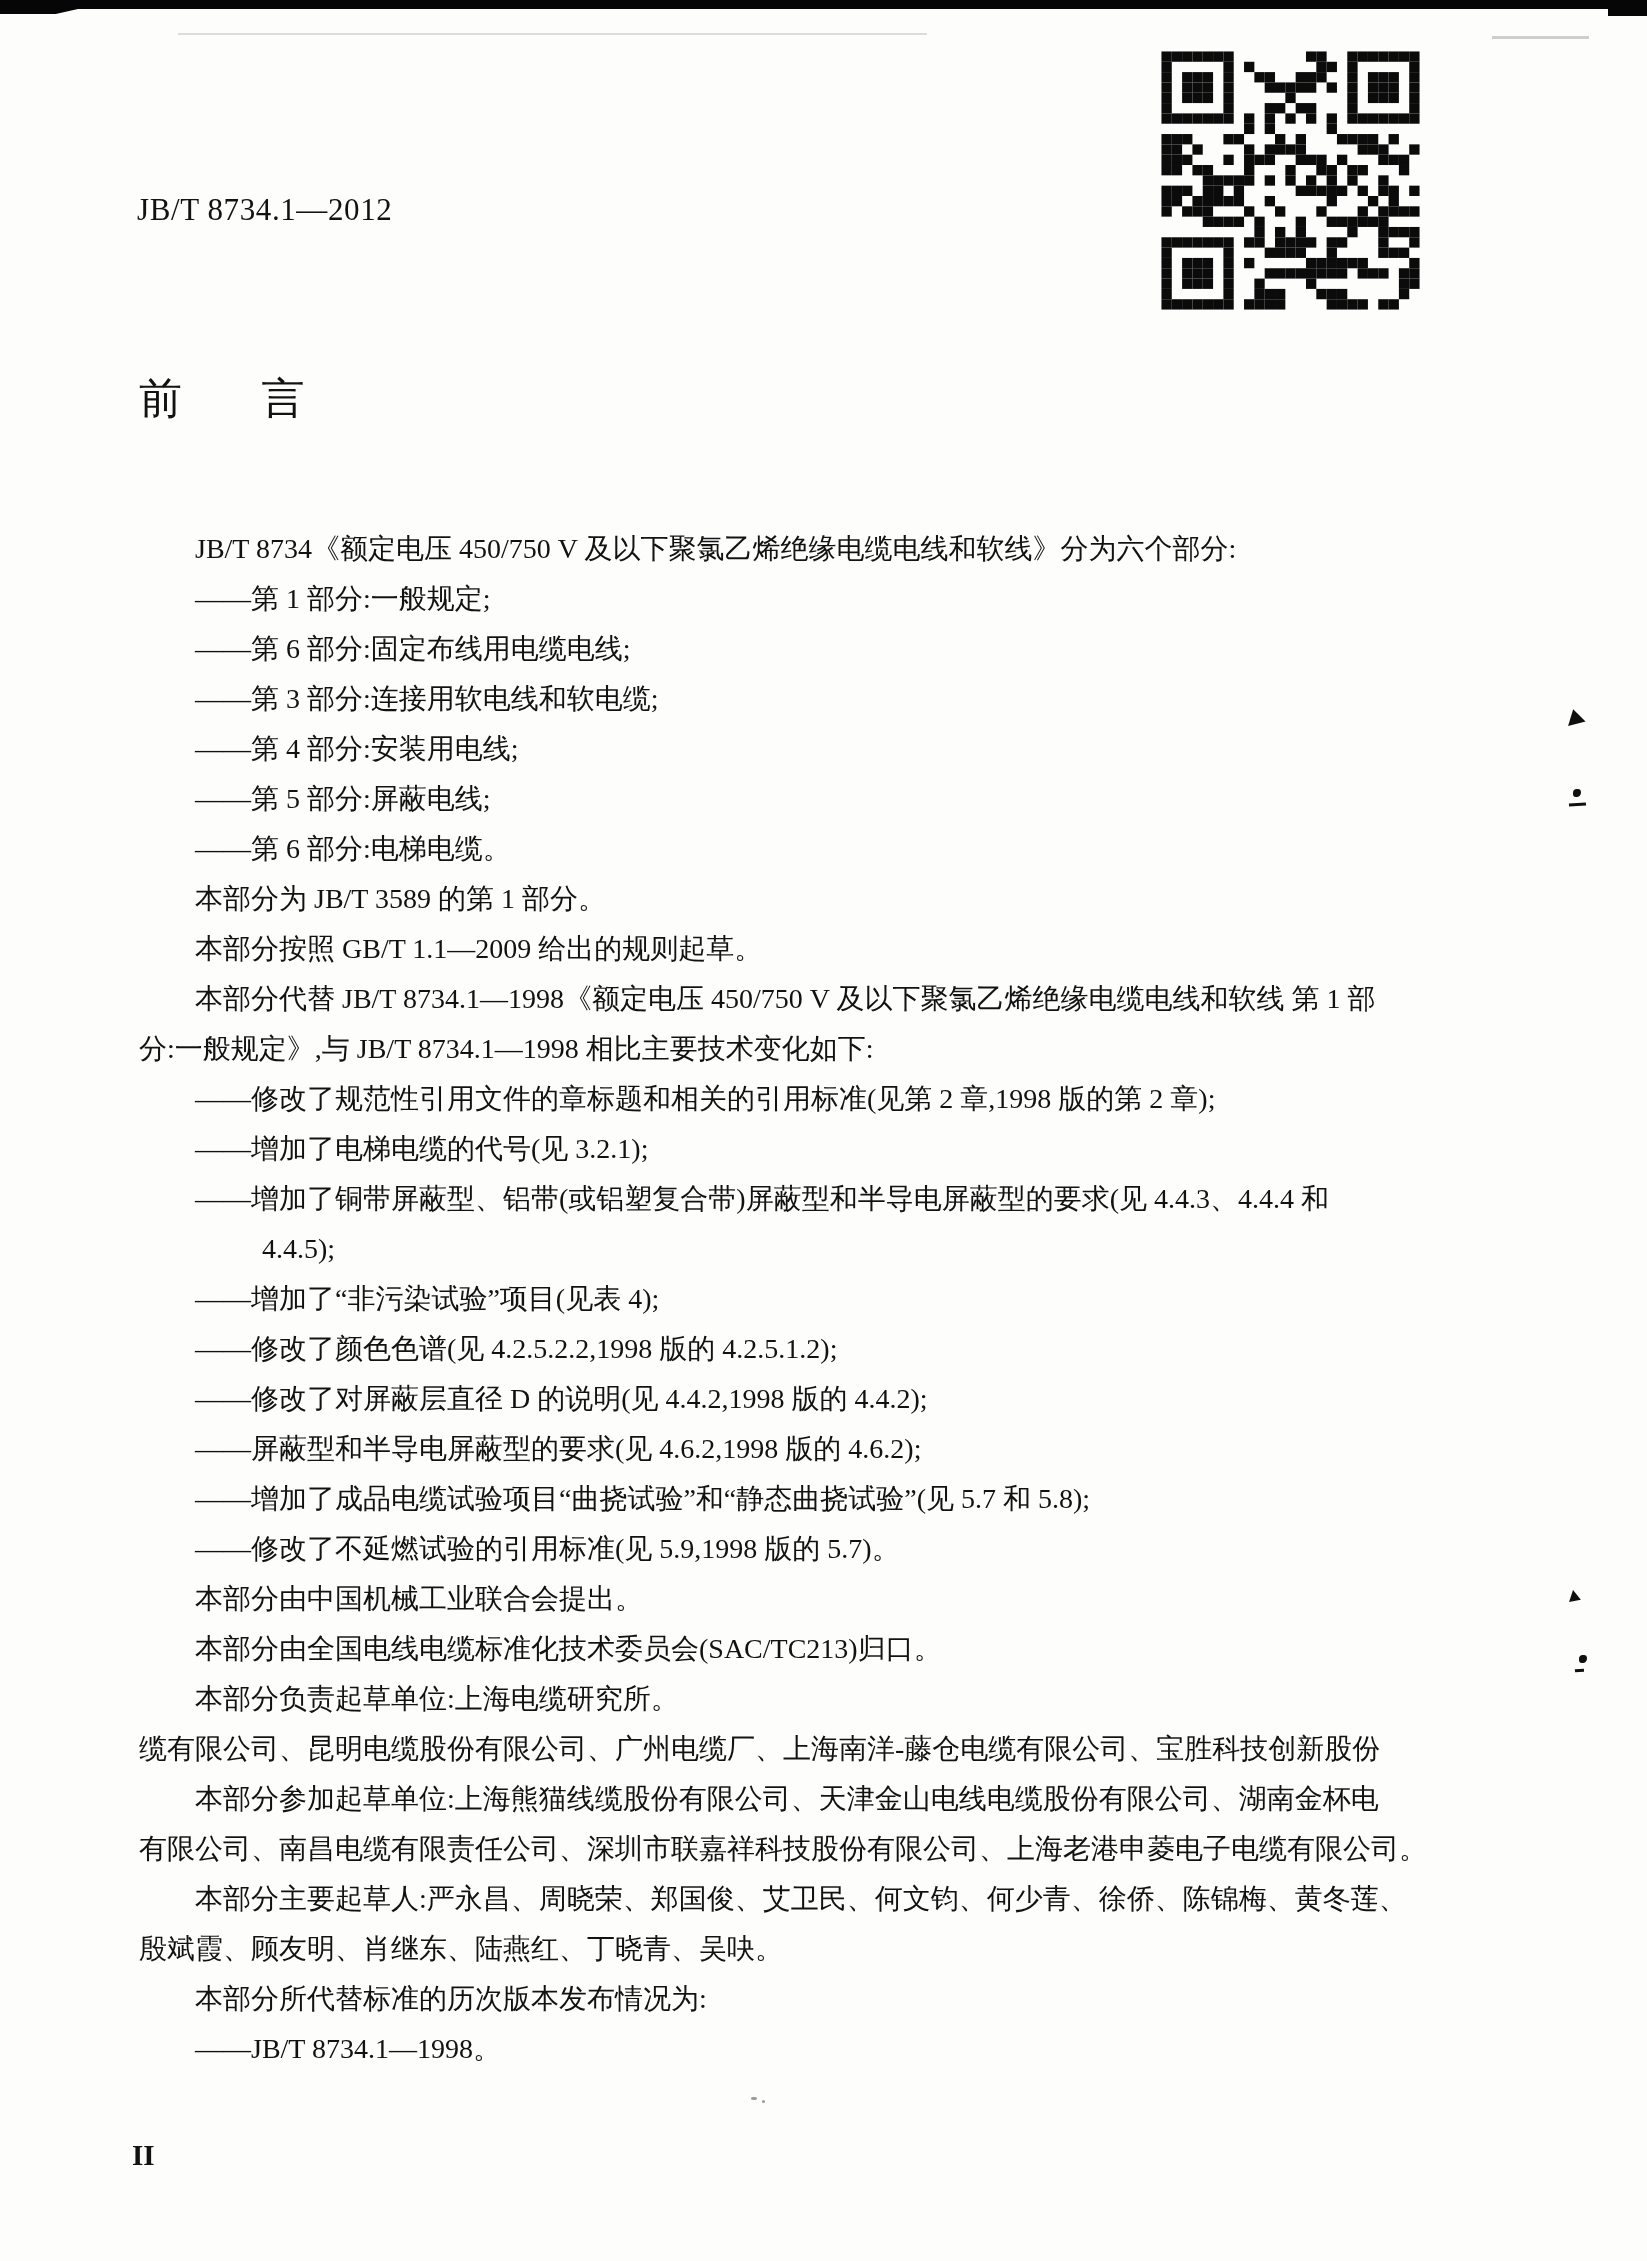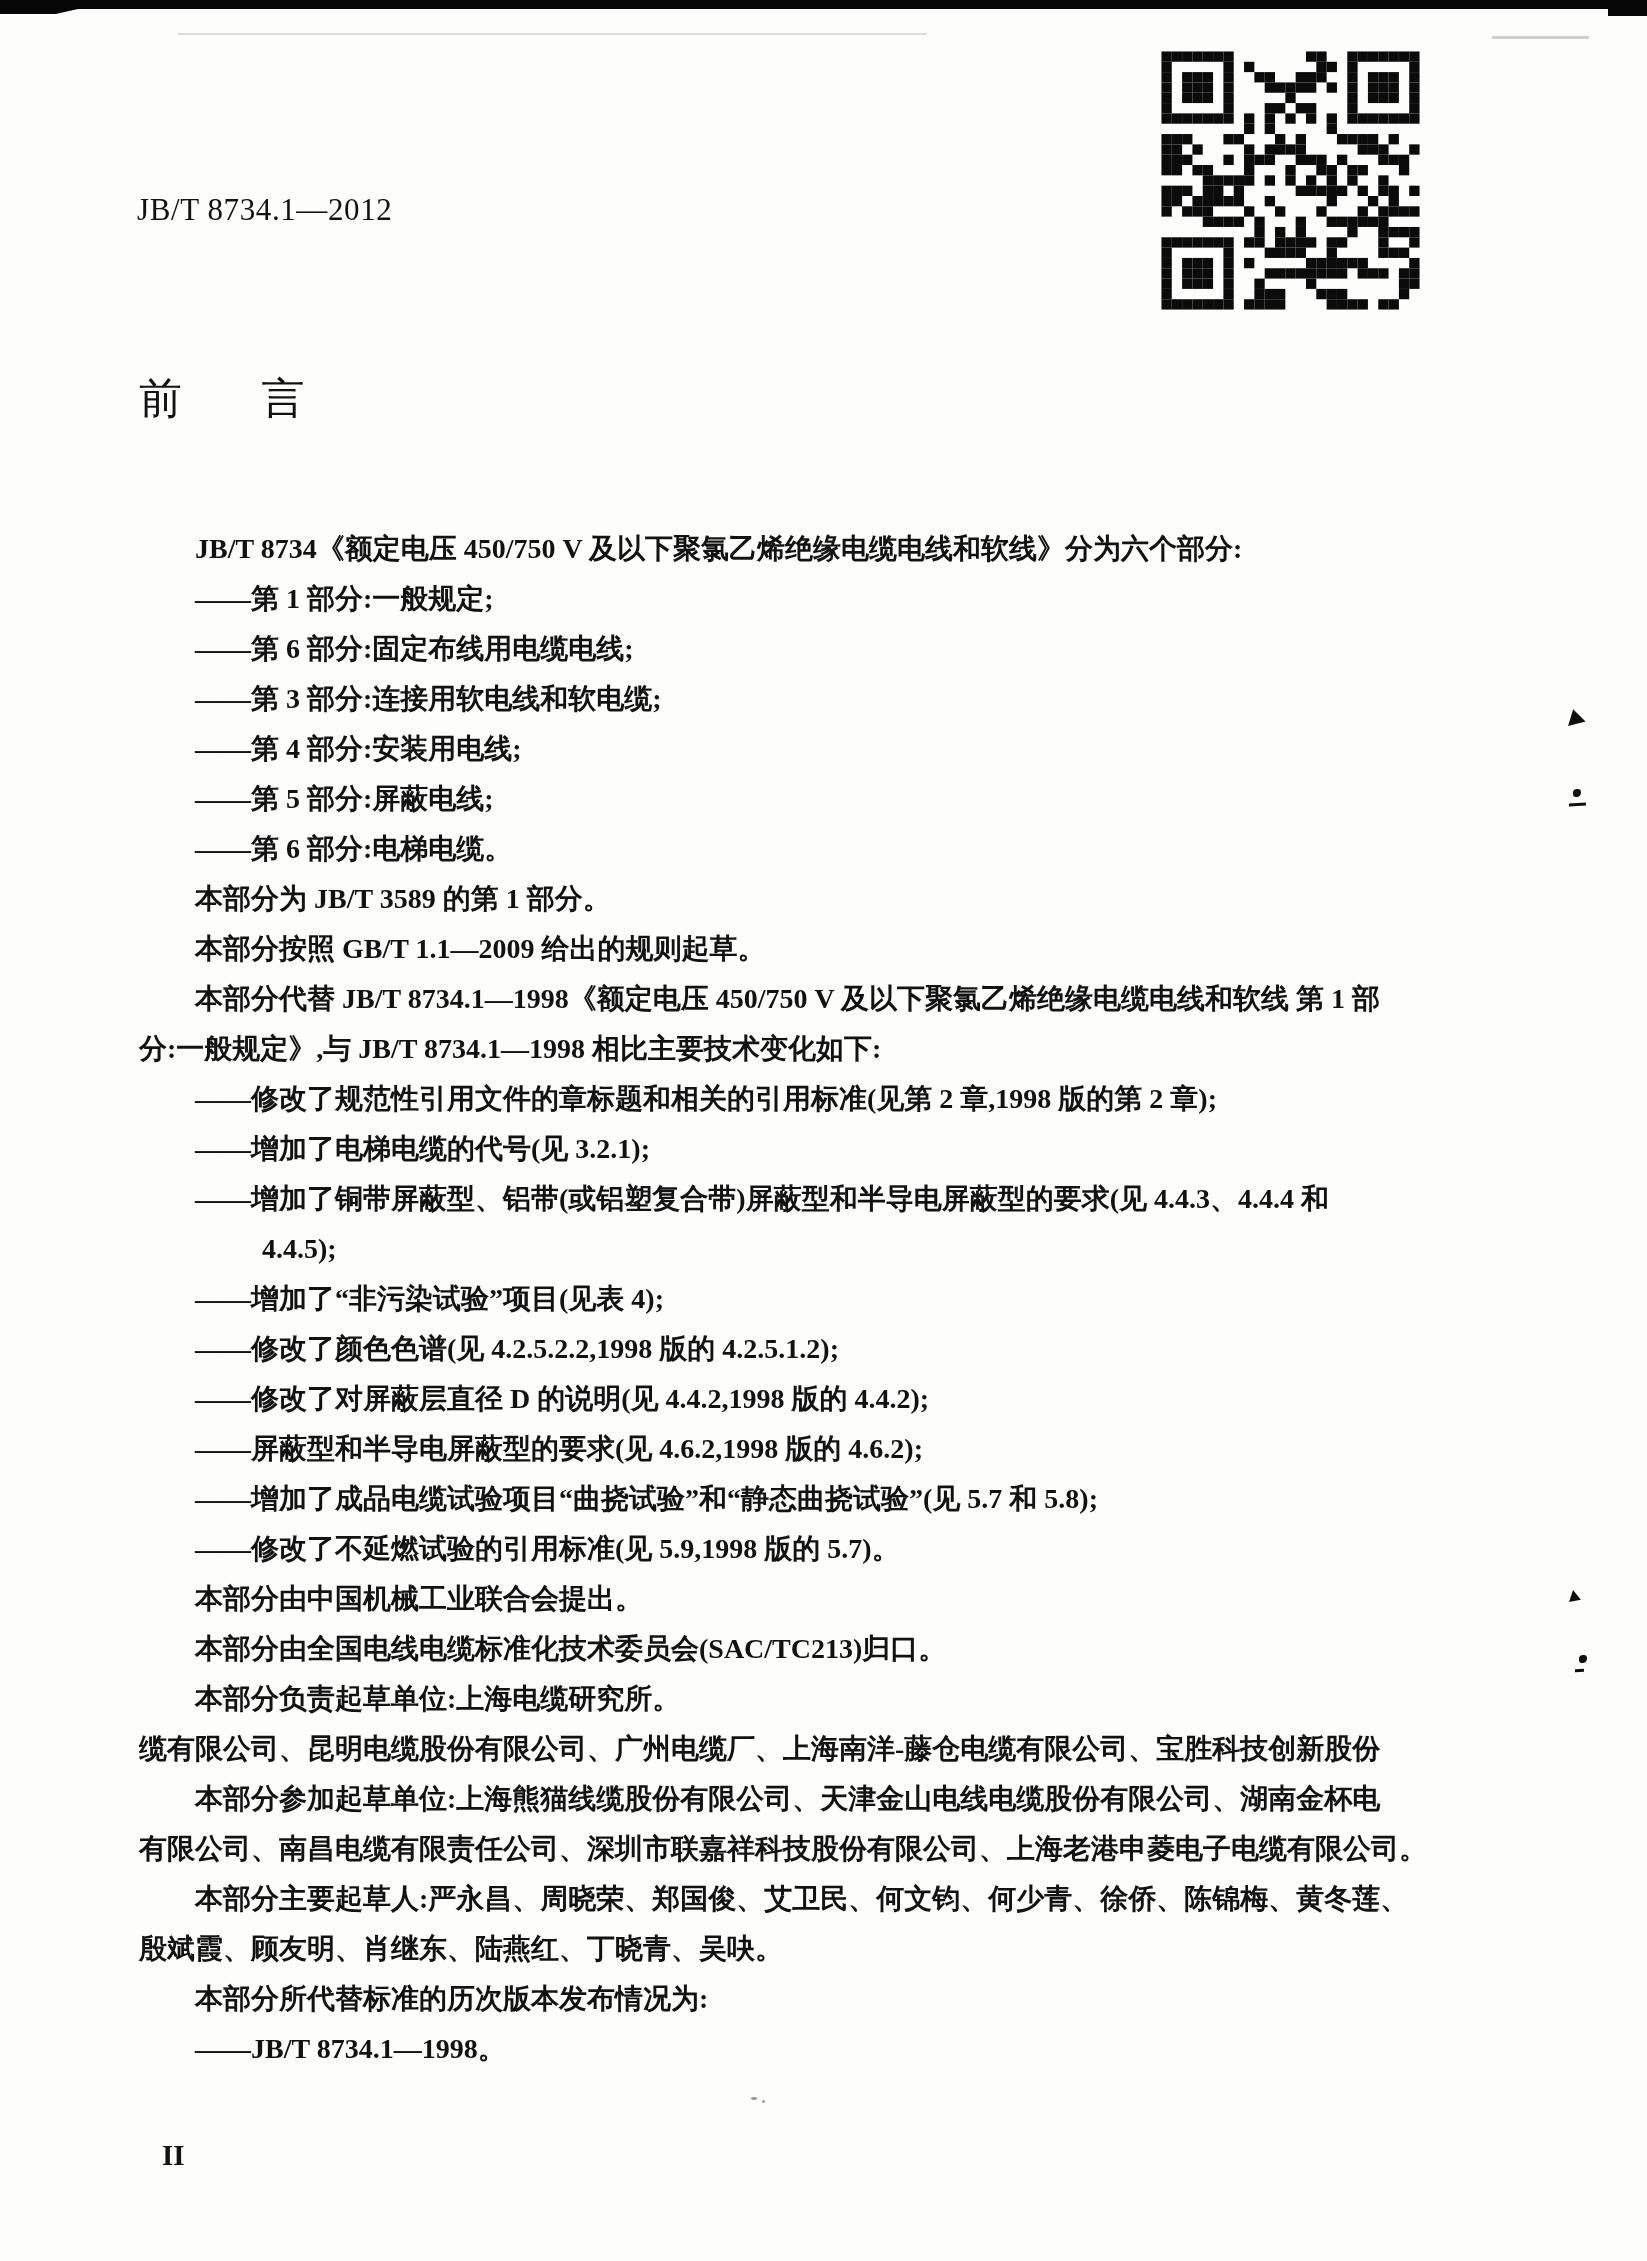--- a/index.html
+++ b/index.html
@@ -32,25 +32,25 @@
   .qr{position:absolute;left:1155px;top:45px;width:271px;height:271px;}
   .qr svg{display:block;}
   .foreword-title{
     position:absolute;left:139px;top:370px;width:1371px;
     text-align:left;font-size:43px;font-weight:normal;word-spacing:1.6em;
   }
   .document-body{
     position:absolute;left:139px;top:524px;width:1382px;
     font-size:28px;line-height:50px;
   }
-  .line{height:50px;white-space:nowrap;font-weight:bold;}
+  .line{height:50px;white-space:nowrap;}
   .line.indent{padding-left:56px;}
   .line.cont2{padding-left:123px;}
   .page-number{
-    position:absolute;left:132px;top:2139px;font-size:29px;font-weight:bold;margin-left:30px;
+    position:absolute;left:132px;top:2139px;font-size:29px;font-weight:bold;
   }
   
   .ink-mark{position:absolute;}
   .ink-tri{
     width:0;height:0;border-left:9px solid transparent;border-right:9px solid transparent;
     border-bottom:15.5px solid #101010;transform:rotate(-14deg);
   }
   .ink-dotdash .dot{width:7.8px;height:8.4px;background:#101010;border-radius:55% 45% 60% 40%;}
   .ink-dotdash .dash{width:17px;height:3.2px;background:#101010;margin-top:5.8px;margin-left:-3.9px;transform:rotate(-4deg);}
   .ink-small-tri{

